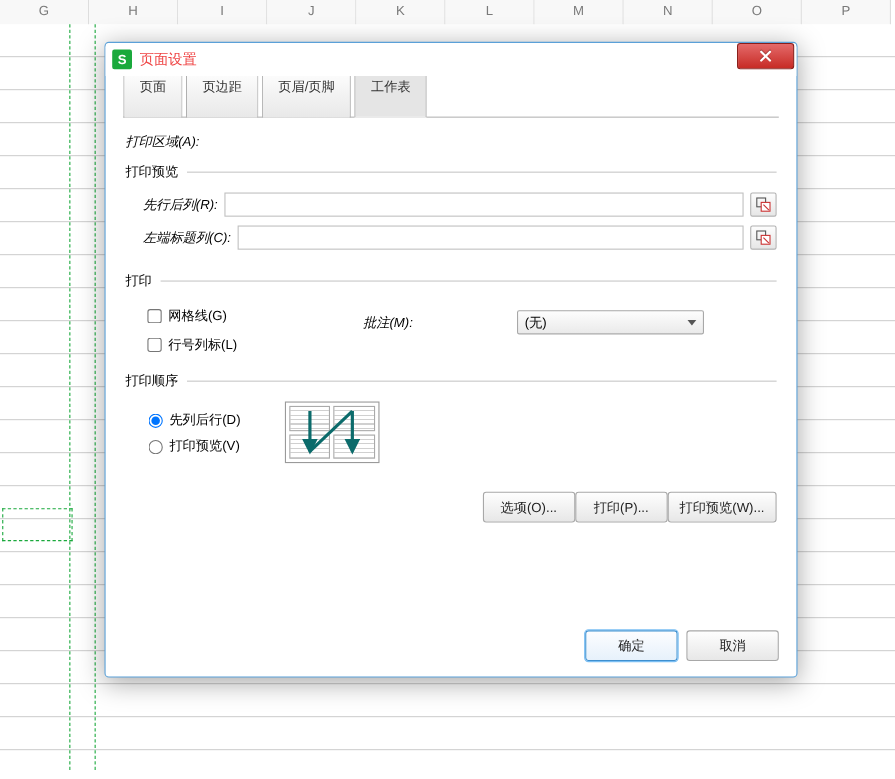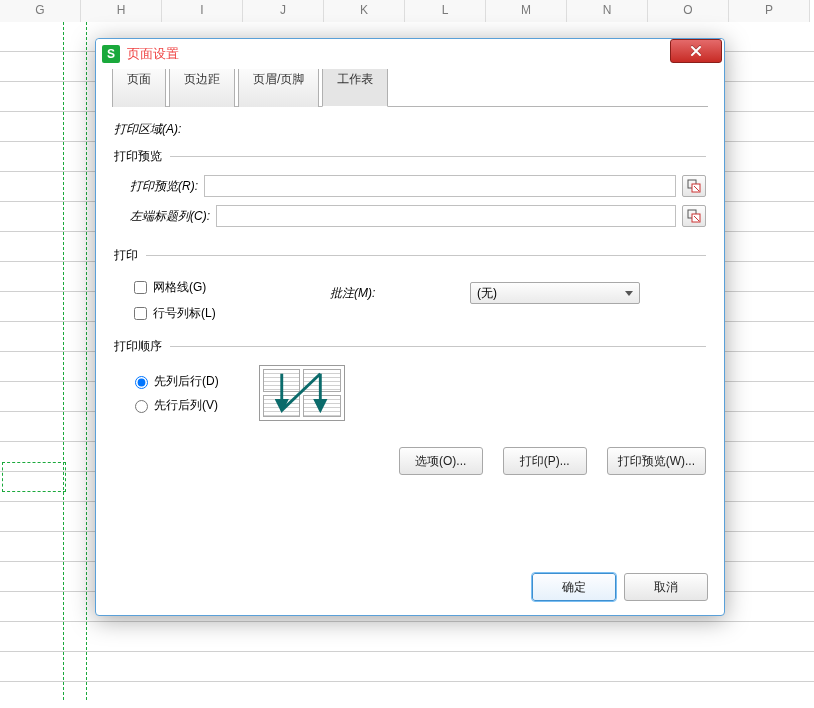--- a/index.html
+++ b/index.html
@@ -146,21 +146,21 @@
     margin-left:40px;
   }
   .page-thumb {
     border:1px solid #aaa; background:
       repeating-linear-gradient(#fff,#fff 3px,#d0d0d0 3px,#d0d0d0 4px);
   }
   .order-illustration svg.arrow {
     position:absolute; inset:0; width:100%; height:100%; pointer-events:none;
   }
 
-  .btn-row { display:flex; justify-content:flex-end; gap:20px; margin-top:24px; }
+  .btn-row { display:flex; justify-content:flex-end; gap:0; margin-top:24px; }
   .btn {
     min-width:84px; height:28px; padding:0 10px;
     border:1px solid #a8a8a8; border-radius:3px;
     background:linear-gradient(#fefefe,#e7e7e7);
     display:flex; align-items:center; justify-content:center;
     cursor:pointer; color:#222;
   }
   .btn.primary {
     border-color:#3e8fcf; outline:1px solid #7abef3;
     background:linear-gradient(#fdfdff,#e6f1fb);
@@ -244,21 +244,21 @@
       <div class="area-row">
         <span class="lbl">打印区域(A):</span>
       </div>
 
       <div class="grp">
         <div class="grp-label">
             <span>打印预览</span>
           </div>
         <div class="grp-body">
           <div class="row">
-            <span class="lbl">打印预览(R):</span>
+            <span class="lbl">先行后列(R):</span>
             <input type="text" class="txt" value="" style="">
             <div class="range-btn">
               <svg width="14" height="14" viewBox="0 0 14 14">
                   <rect x="1" y="1" width="8" height="8" fill="none" stroke="#555"></rect>
                   <rect x="5" y="5" width="8" height="8" fill="#fff" stroke="#c33"></rect>
                   <path d="M7 7 L12 12" stroke="#c33"></path>
                 </svg>
             </div>
           </div>
           <div class="row">
@@ -312,21 +312,21 @@
           </div>
         <div class="grp-body">
           <div style="display:flex; align-items:center;">
             <div>
               <div class="radio-row">
                   <input type="radio" name="ord" checked="" style="">
                   <span>先列后行(D)</span>
                 </div>
               <div class="radio-row">
                   <input type="radio" name="ord" style="">
-                  <span>先行后列(V)</span>
+                  <span>打印预览(V)</span>
                 </div>
             </div>
             <div class="order-illustration">
               <div class="page-thumb"></div>
                 <div class="page-thumb"></div>
               <div class="page-thumb"></div>
                 <div class="page-thumb"></div>
               <svg class="arrow" viewBox="0 0 86 56">
                 <defs>
                   <marker id="ah" viewBox="0 0 10 10" refX="8" refY="5" markerWidth="5" markerHeight="5" orient="auto">

